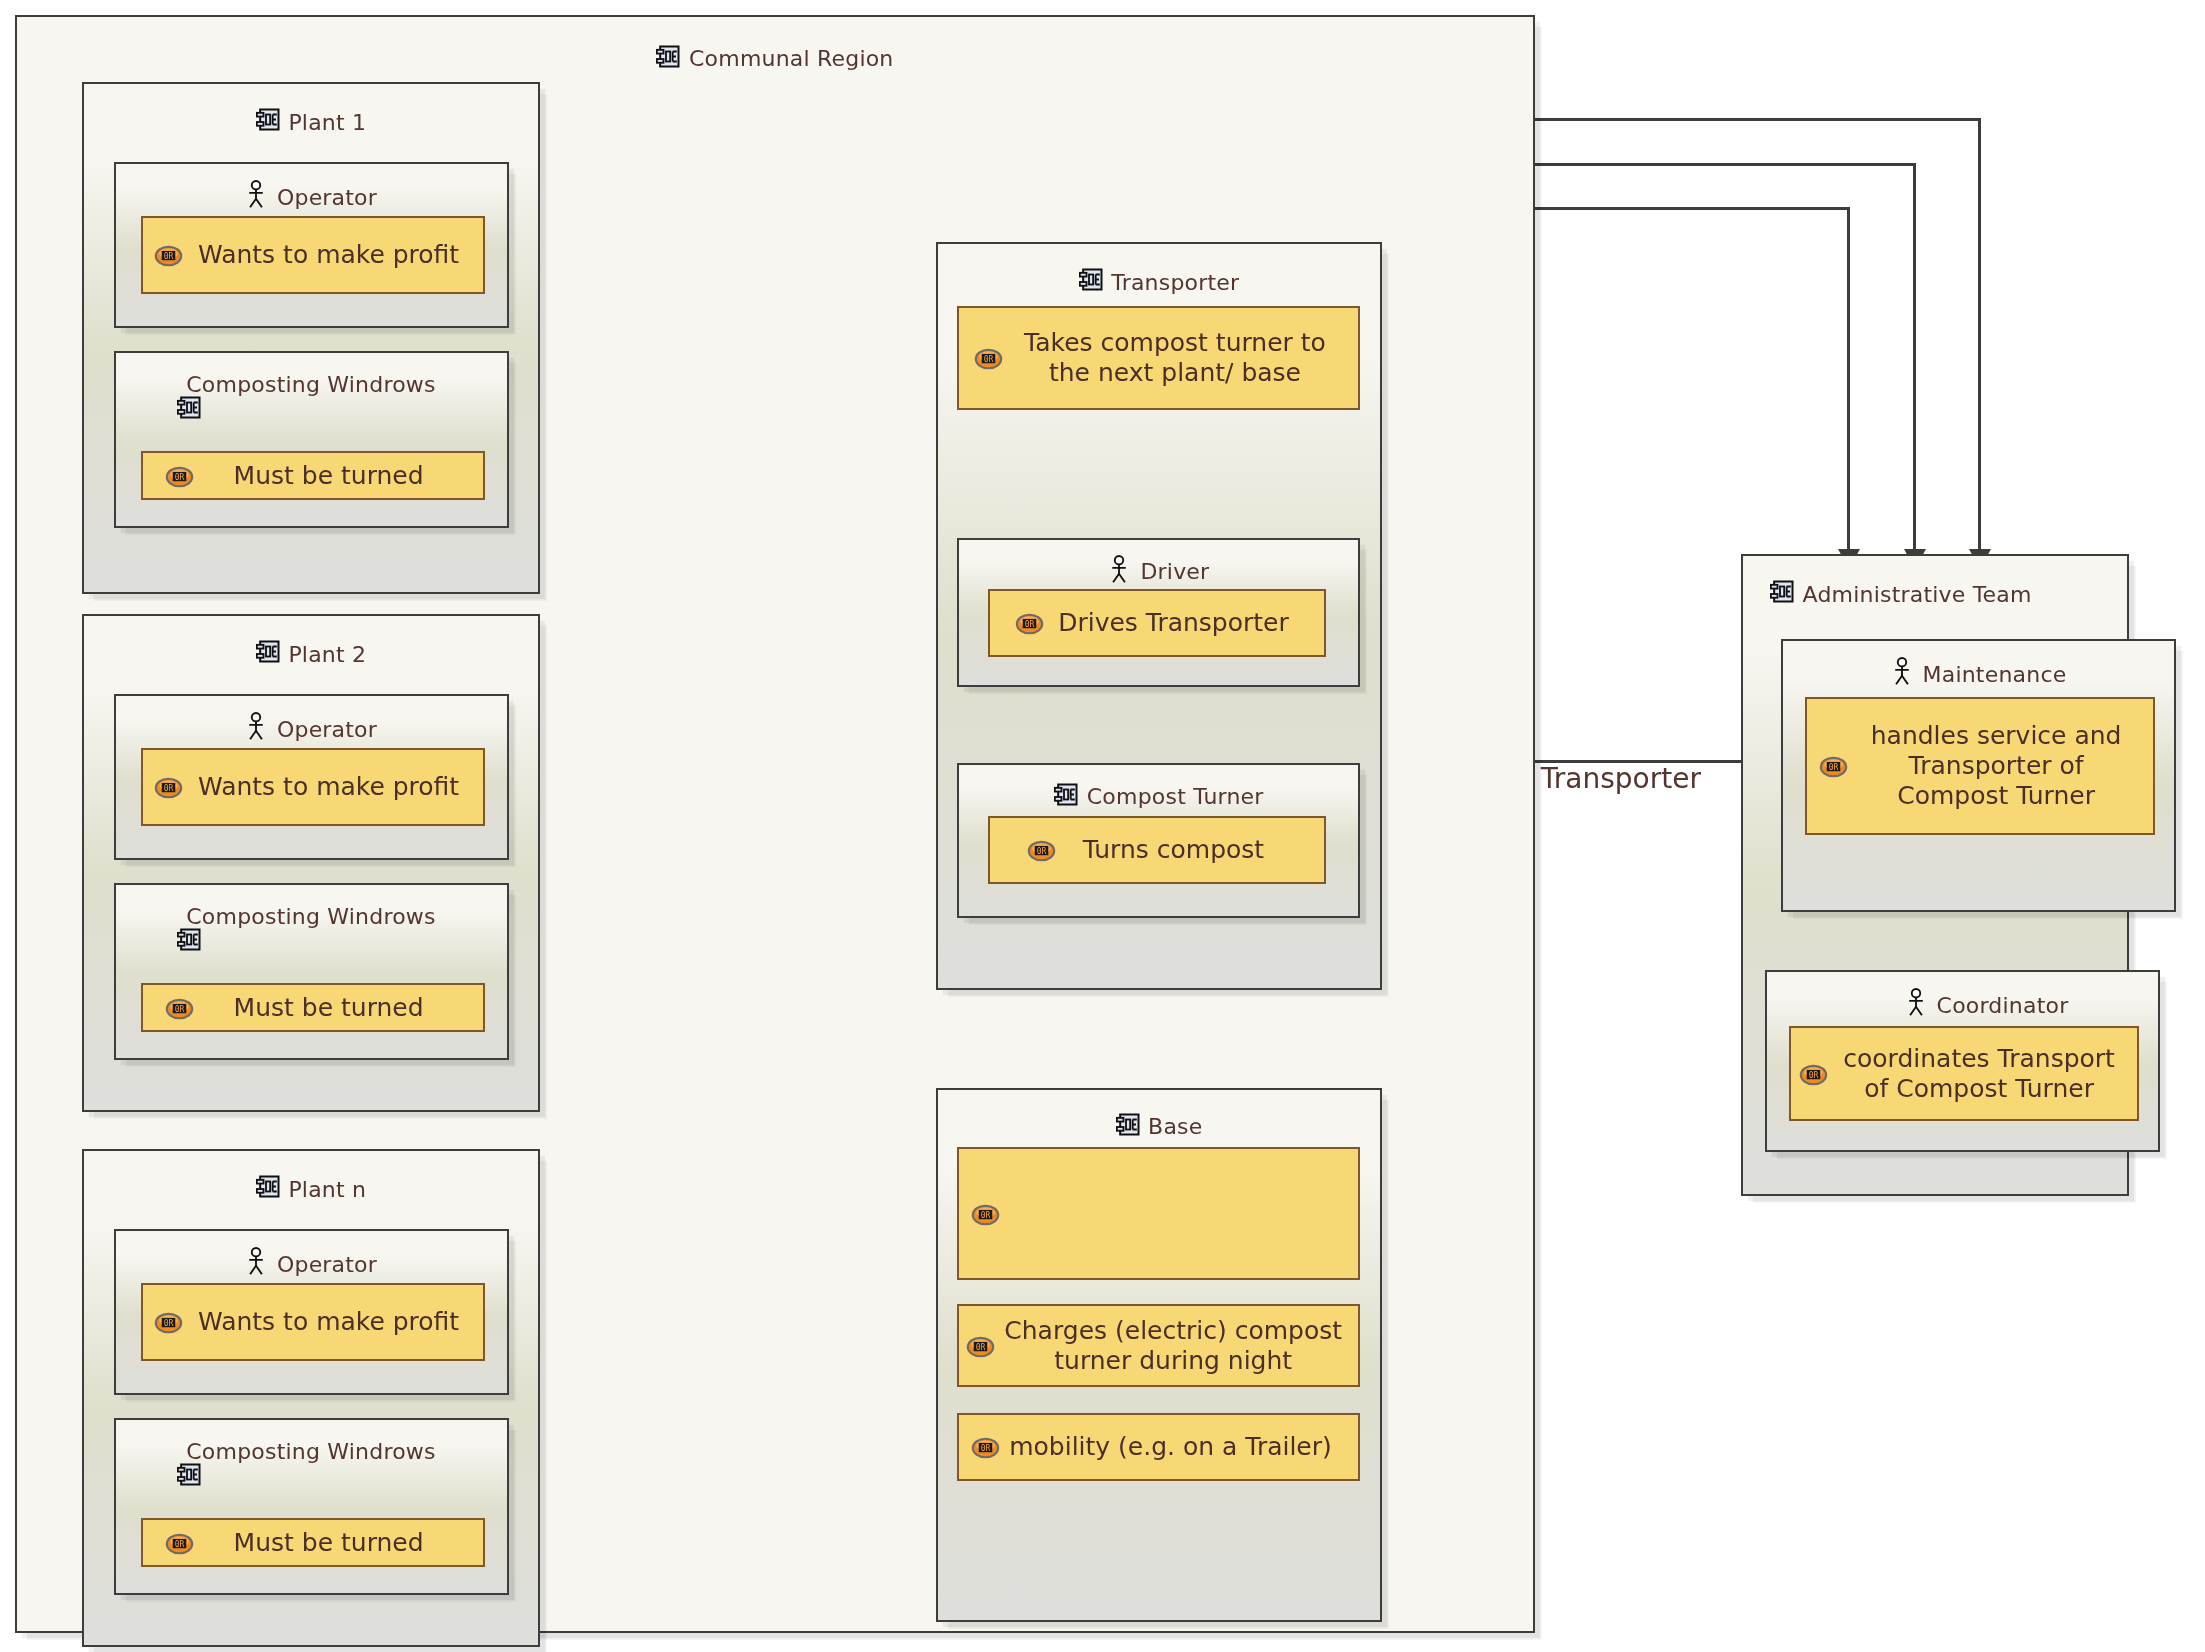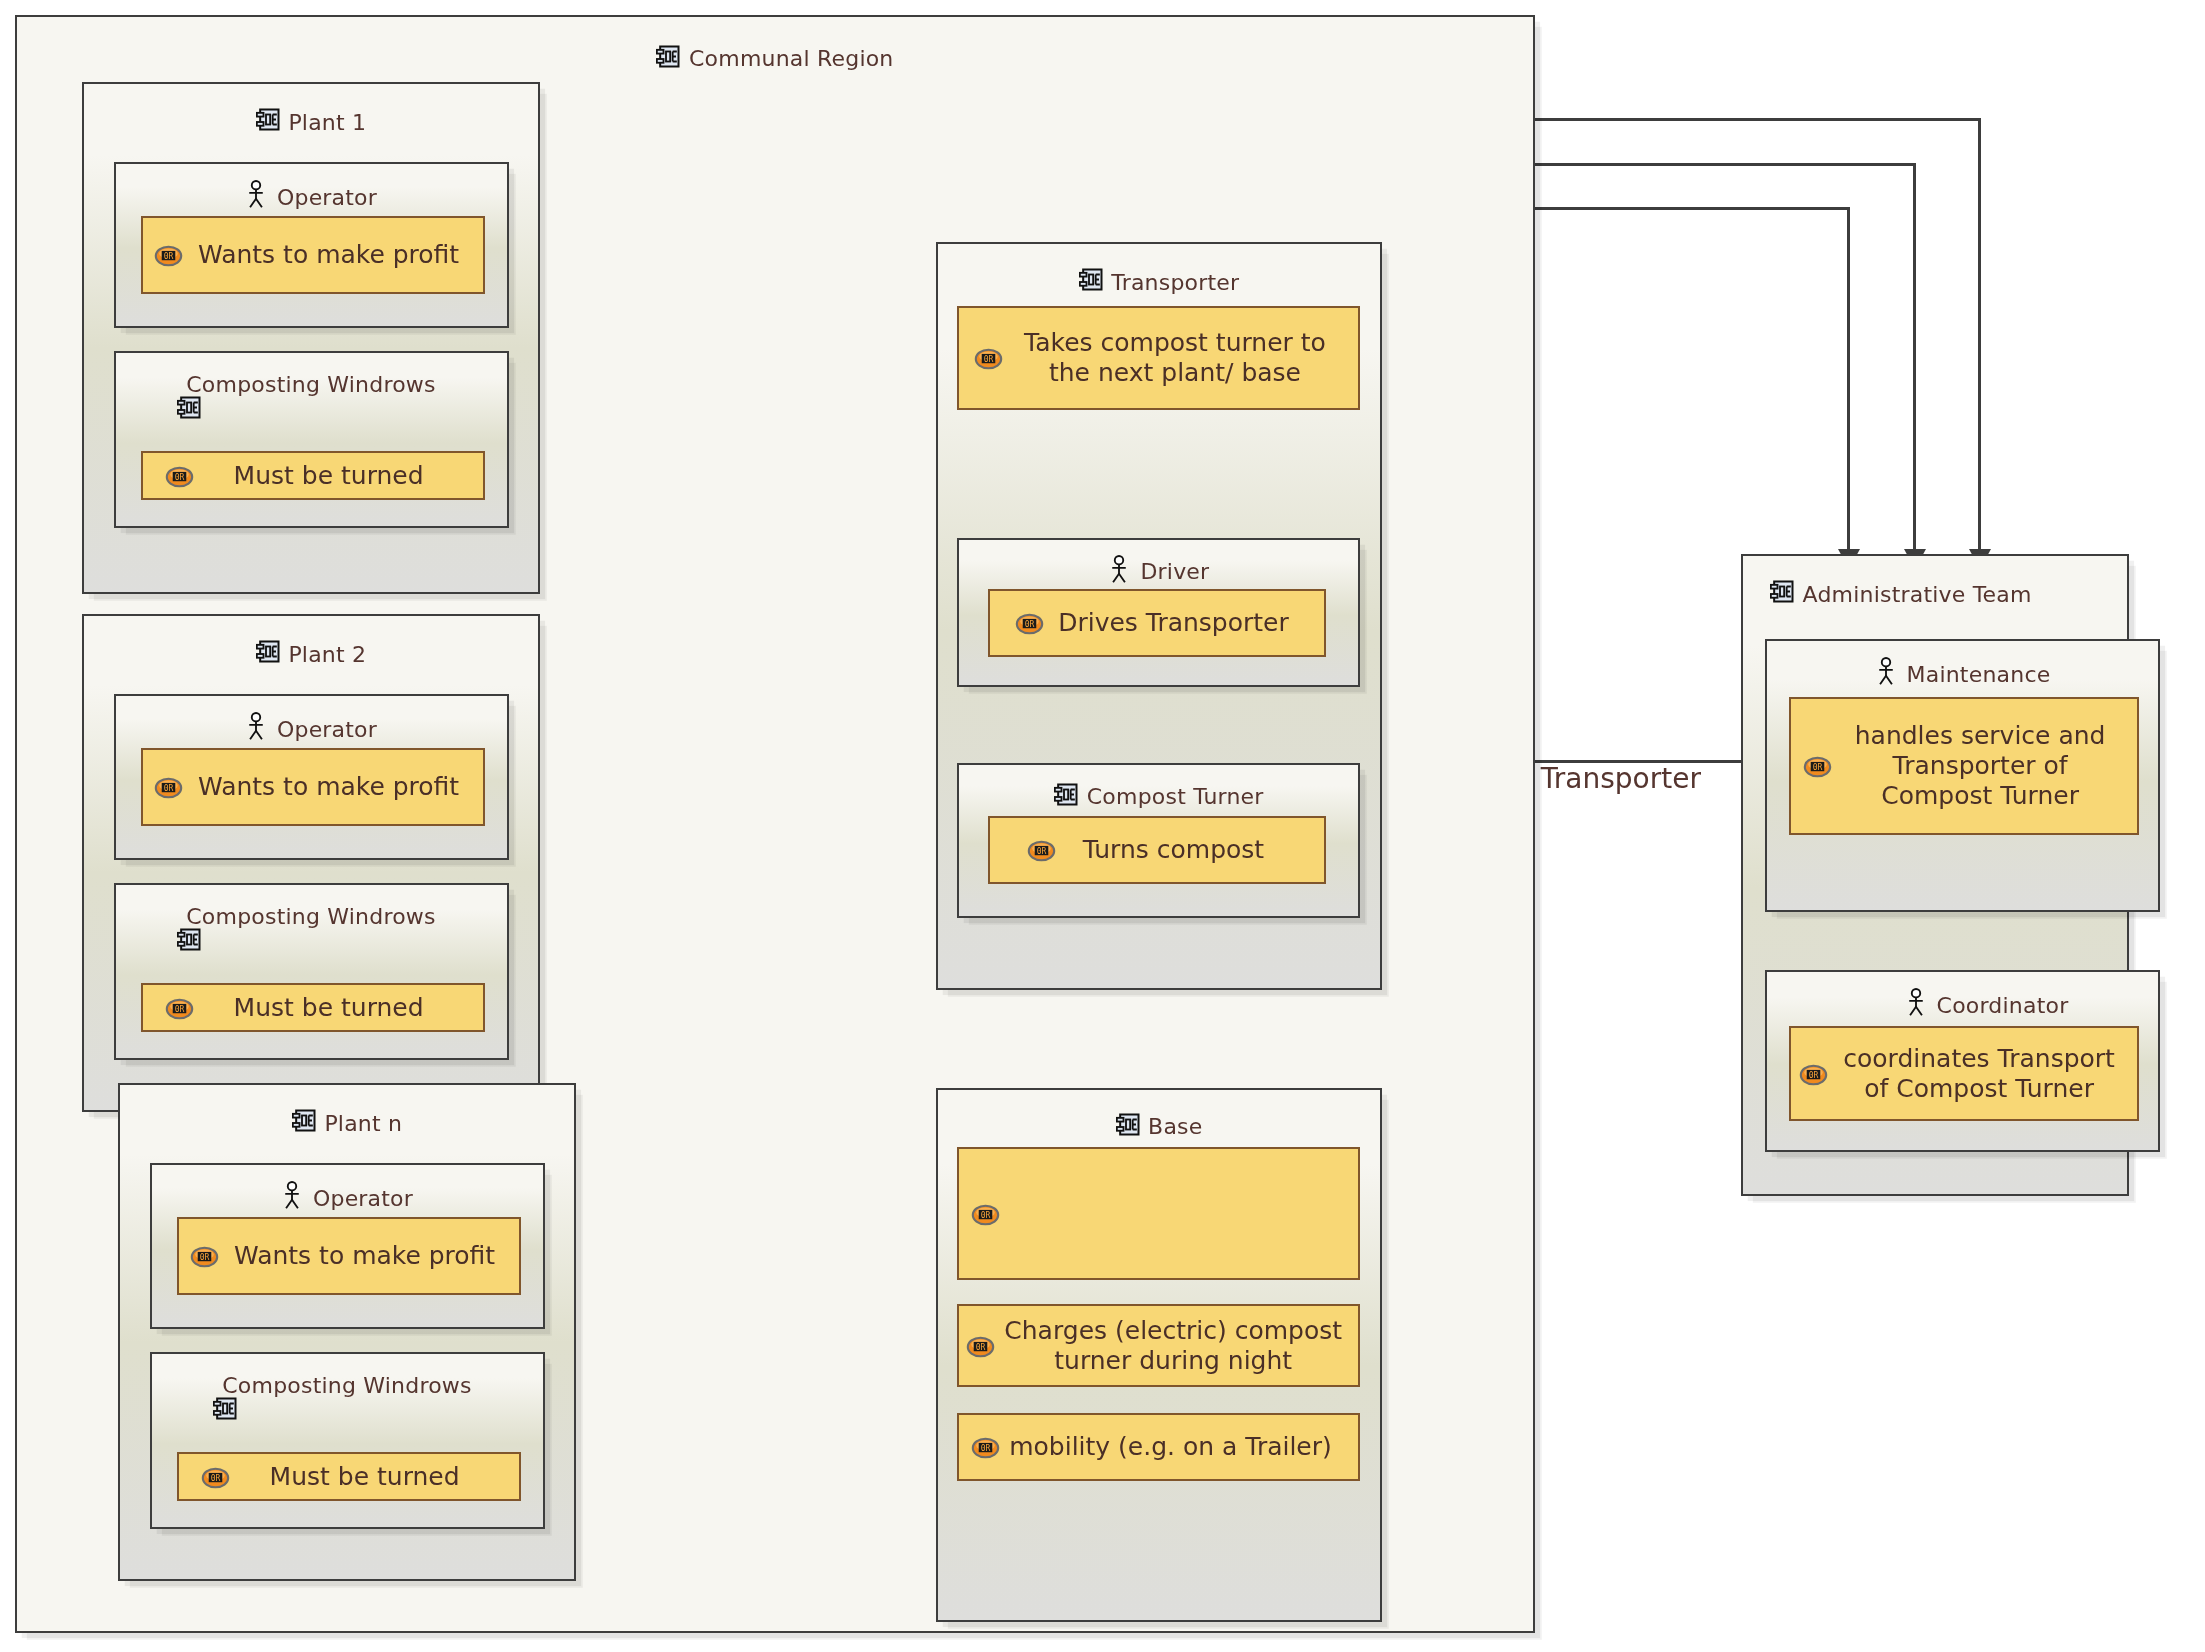--- a/index.html
+++ b/index.html
@@ -214,21 +214,21 @@
               <ellipse cx="17" cy="10" rx="11" ry="6" fill="#f9ae4e" stroke="none"></ellipse>
               <rect x="9" y="7" width="16" height="11" fill="#1a1a1a"></rect>
               <text x="17" y="16.5" font-size="9.5" font-family="DejaVu Sans Mono, monospace" fill="#f5a23a" text-anchor="middle">0R</text>
             </svg>
           </span>
           <span class="gtext">Must be turned</span>
         </div>
       </div>
     </div>
 
-    <div class="node pkg" style="left:65px;top:1066px;width:458px;height:498px;margin-left:36px;">
+    <div class="node pkg" style="left:65px;top:1132px;width:458px;height:498px;">
       <div class="title" style="top:18.6px;">
         <span class="ic-comp">
           <svg viewBox="0 0 30 30" width="25" height="25">
             <rect x="5" y="3" width="22" height="24" fill="#dfe7f2" stroke="#111" stroke-width="2.4"></rect>
             <rect x="1" y="7" width="8" height="4.5" fill="#dfe7f2" stroke="#111" stroke-width="2.2"></rect>
             <rect x="1" y="18" width="8" height="4.5" fill="#dfe7f2" stroke="#111" stroke-width="2.2"></rect>
             <rect x="12" y="9" width="5" height="12" fill="none" stroke="#111" stroke-width="2.2"></rect>
             <path d="M20 9 h5 M20 15 h4 M20 21 h5 M20 9 v12" fill="none" stroke="#111" stroke-width="2.2"></path>
           </svg>
         </span><span class="tlabel">Plant n</span>
@@ -412,21 +412,21 @@
         <svg viewBox="0 0 30 30" width="25" height="25">
           <rect x="5" y="3" width="22" height="24" fill="#dfe7f2" stroke="#111" stroke-width="2.4"></rect>
           <rect x="1" y="7" width="8" height="4.5" fill="#dfe7f2" stroke="#111" stroke-width="2.2"></rect>
           <rect x="1" y="18" width="8" height="4.5" fill="#dfe7f2" stroke="#111" stroke-width="2.2"></rect>
           <rect x="12" y="9" width="5" height="12" fill="none" stroke="#111" stroke-width="2.2"></rect>
           <path d="M20 9 h5 M20 15 h4 M20 21 h5 M20 9 v12" fill="none" stroke="#111" stroke-width="2.2"></path>
         </svg>
       </span><span class="tlabel">Administrative Team</span>
     </div>
 
-    <div class="node pkg" style="left:22px;top:83px;width:395px;height:273px;">
+    <div class="node pkg" style="left:38px;top:83px;width:395px;height:273px;">
       <div class="title" style="top:13.5px;">
         <span class="ic-actor">
           <svg viewBox="0 0 26 34" width="22" height="29">
             <circle cx="13" cy="6" r="5" fill="#fff" stroke="#111" stroke-width="2.2"></circle>
             <path d="M13 11 v11 M5 15 h16 M13 22 l-7 10 M13 22 l7 10" fill="none" stroke="#111" stroke-width="2.2"></path>
           </svg>
         </span><span class="tlabel">Maintenance</span>
       </div>
       <div class="goal" style="left:22px;top:56px;width:350px;height:138px;">
         <span class="ic-goal" style="left:11.8px;">

